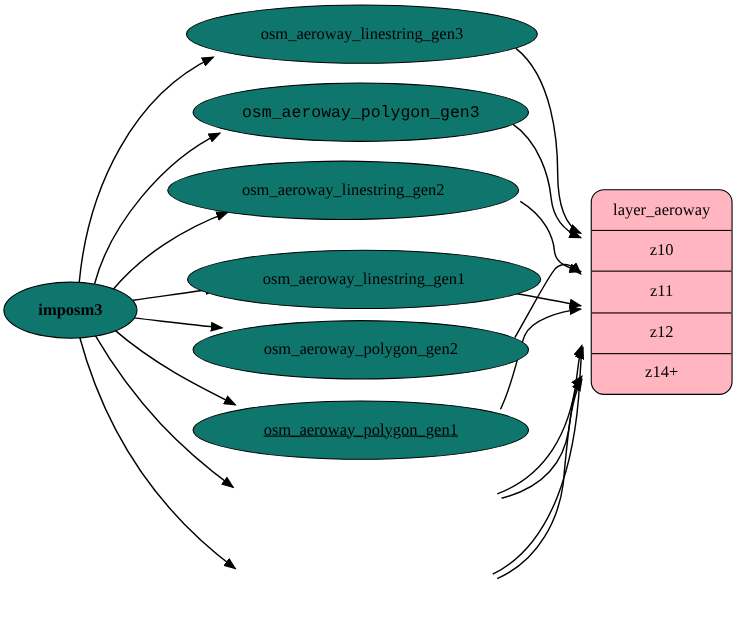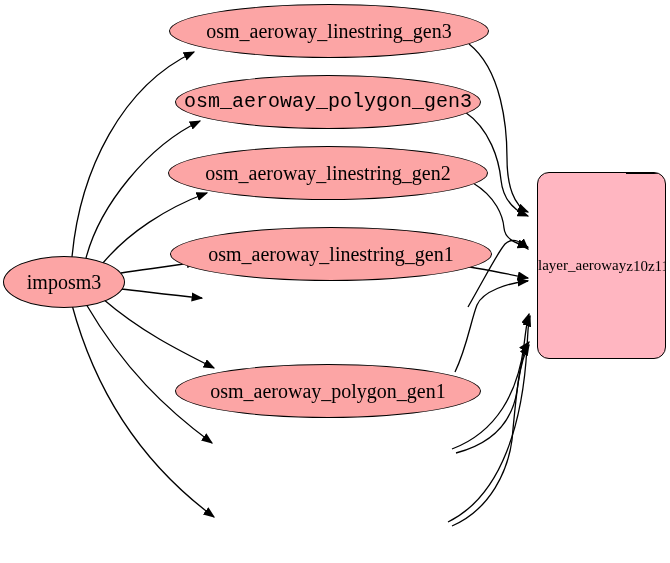--- a/index.html
+++ b/index.html
@@ -4,27 +4,27 @@
 <style>
   html,body{margin:0;padding:0;background:#fff;}
   .canvas{
     position:relative;width:670px;height:563px;background:#ffffff;overflow:hidden;
     font-family:"Liberation Serif","DejaVu Serif",serif;color:#000;
   }
   svg.edges{position:absolute;left:0;top:0;width:670px;height:563px;z-index:1;}
   svg.edges path.edge{fill:none;stroke:#000;stroke-width:1.3;}
   .node{
     position:absolute;z-index:2;display:flex;align-items:center;justify-content:center;
-    background:#fca5a5;border:1.4px solid #000;border-radius:50%;
-    font-size:20px;line-height:1;white-space:nowrap;
+    background:#0f766e;border:1.4px solid #000;border-radius:50%;
+    font-size:15px;line-height:1;white-space:nowrap;
   }
   .record{
     position:absolute;z-index:2;left:537px;top:172px;width:127px;height:185px;
     background:#FFB6C1;border:1.4px solid #000;border-radius:12px;
-    display:flex;overflow:hidden;font-size:15px;
+    display:flex;flex-direction:column;overflow:hidden;font-size:15px;
   }
   .record .rrow{
     flex:1;display:flex;align-items:center;justify-content:center;
     border-top:1.4px solid #000;white-space:nowrap;
   }
   .record .rrow:first-child{border-top:none;}
 </style>
 </head>
 <body>
 
@@ -51,34 +51,37 @@
     <path class="edge" marker-end="url(#arrowhead)" d="M473,183 C496,197 503,216 504,228 C505,239 515,243 528,247"></path>
     <path class="edge" marker-end="url(#arrowhead)" d="M468,307 C488,272 498,252 505,244 C514,236 522,243 528,249"></path>
     <path class="edge" marker-end="url(#arrowhead)" d="M451,264 C478,268 503,273 528,278"></path>
     <path class="edge" marker-end="url(#arrowhead)" d="M455,372 C467,347 471,320 477,305 C483,291 508,283 528,281"></path>
     <path class="edge" marker-end="url(#arrowhead)" d="M452,449 C497,432 518,392 524,345 C526,329 527,320 529,314"></path>
     <path class="edge" marker-end="url(#arrowhead)" d="M448,522 C503,495 523,420 527,347 C528,332 528,322 530,316"></path>
     <path class="edge" marker-end="url(#arrowhead)" d="M456,453 C498,442 513,416 517,391 C520,367 523,350 529,342"></path>
     <path class="edge" marker-end="url(#arrowhead)" d="M452,526 C491,509 508,470 512,440 C516,396 519,362 529,345"></path>
   </svg>
 
-  <div class="node" style="left:3px;top:256px;width:120px;height:50px;">imposm3</div>
+  <div class="node" style="left:3px;top:256px;width:120px;height:50px;font-weight:bold;">imposm3</div>
 
   <div class="node" style="left:169px;top:4px;width:318px;height:52px;">osm_aeroway_linestring_gen3</div>
 
   <div class="node" style="left:175px;top:75px;width:304px;height:52px;font-family:Liberation Mono, monospace;">osm_aeroway_polygon_gen3</div>
 
-  <div class="node" style="left:168px;top:146px;width:318px;height:52px;">osm_aeroway_linestring_gen2</div>
+  <div class="node" style="left:152px;top:146px;width:318px;height:52px;">osm_aeroway_linestring_gen2</div>
 
   <div class="node" style="left:170px;top:227px;width:320px;height:52px;">osm_aeroway_linestring_gen1</div>
 
+  <div class="node" style="left:175px;top:291px;width:304px;height:52px;">osm_aeroway_polygon_gen2</div>
 
-  <div class="node" style="left:175px;top:364px;width:304px;height:52px;">osm_aeroway_polygon_gen1</div>
+  <div class="node" style="left:175px;top:364px;width:304px;height:52px;text-decoration:underline;">osm_aeroway_polygon_gen1</div>
 
 
 
   <div class="record">
     <div class="rrow">layer_aeroway</div>
     <div class="rrow">z10</div>
     <div class="rrow">z11</div>
+    <div class="rrow">z12</div>
+    <div class="rrow">z14+</div>
   </div>
 
 </div>
 
 </body></html>

